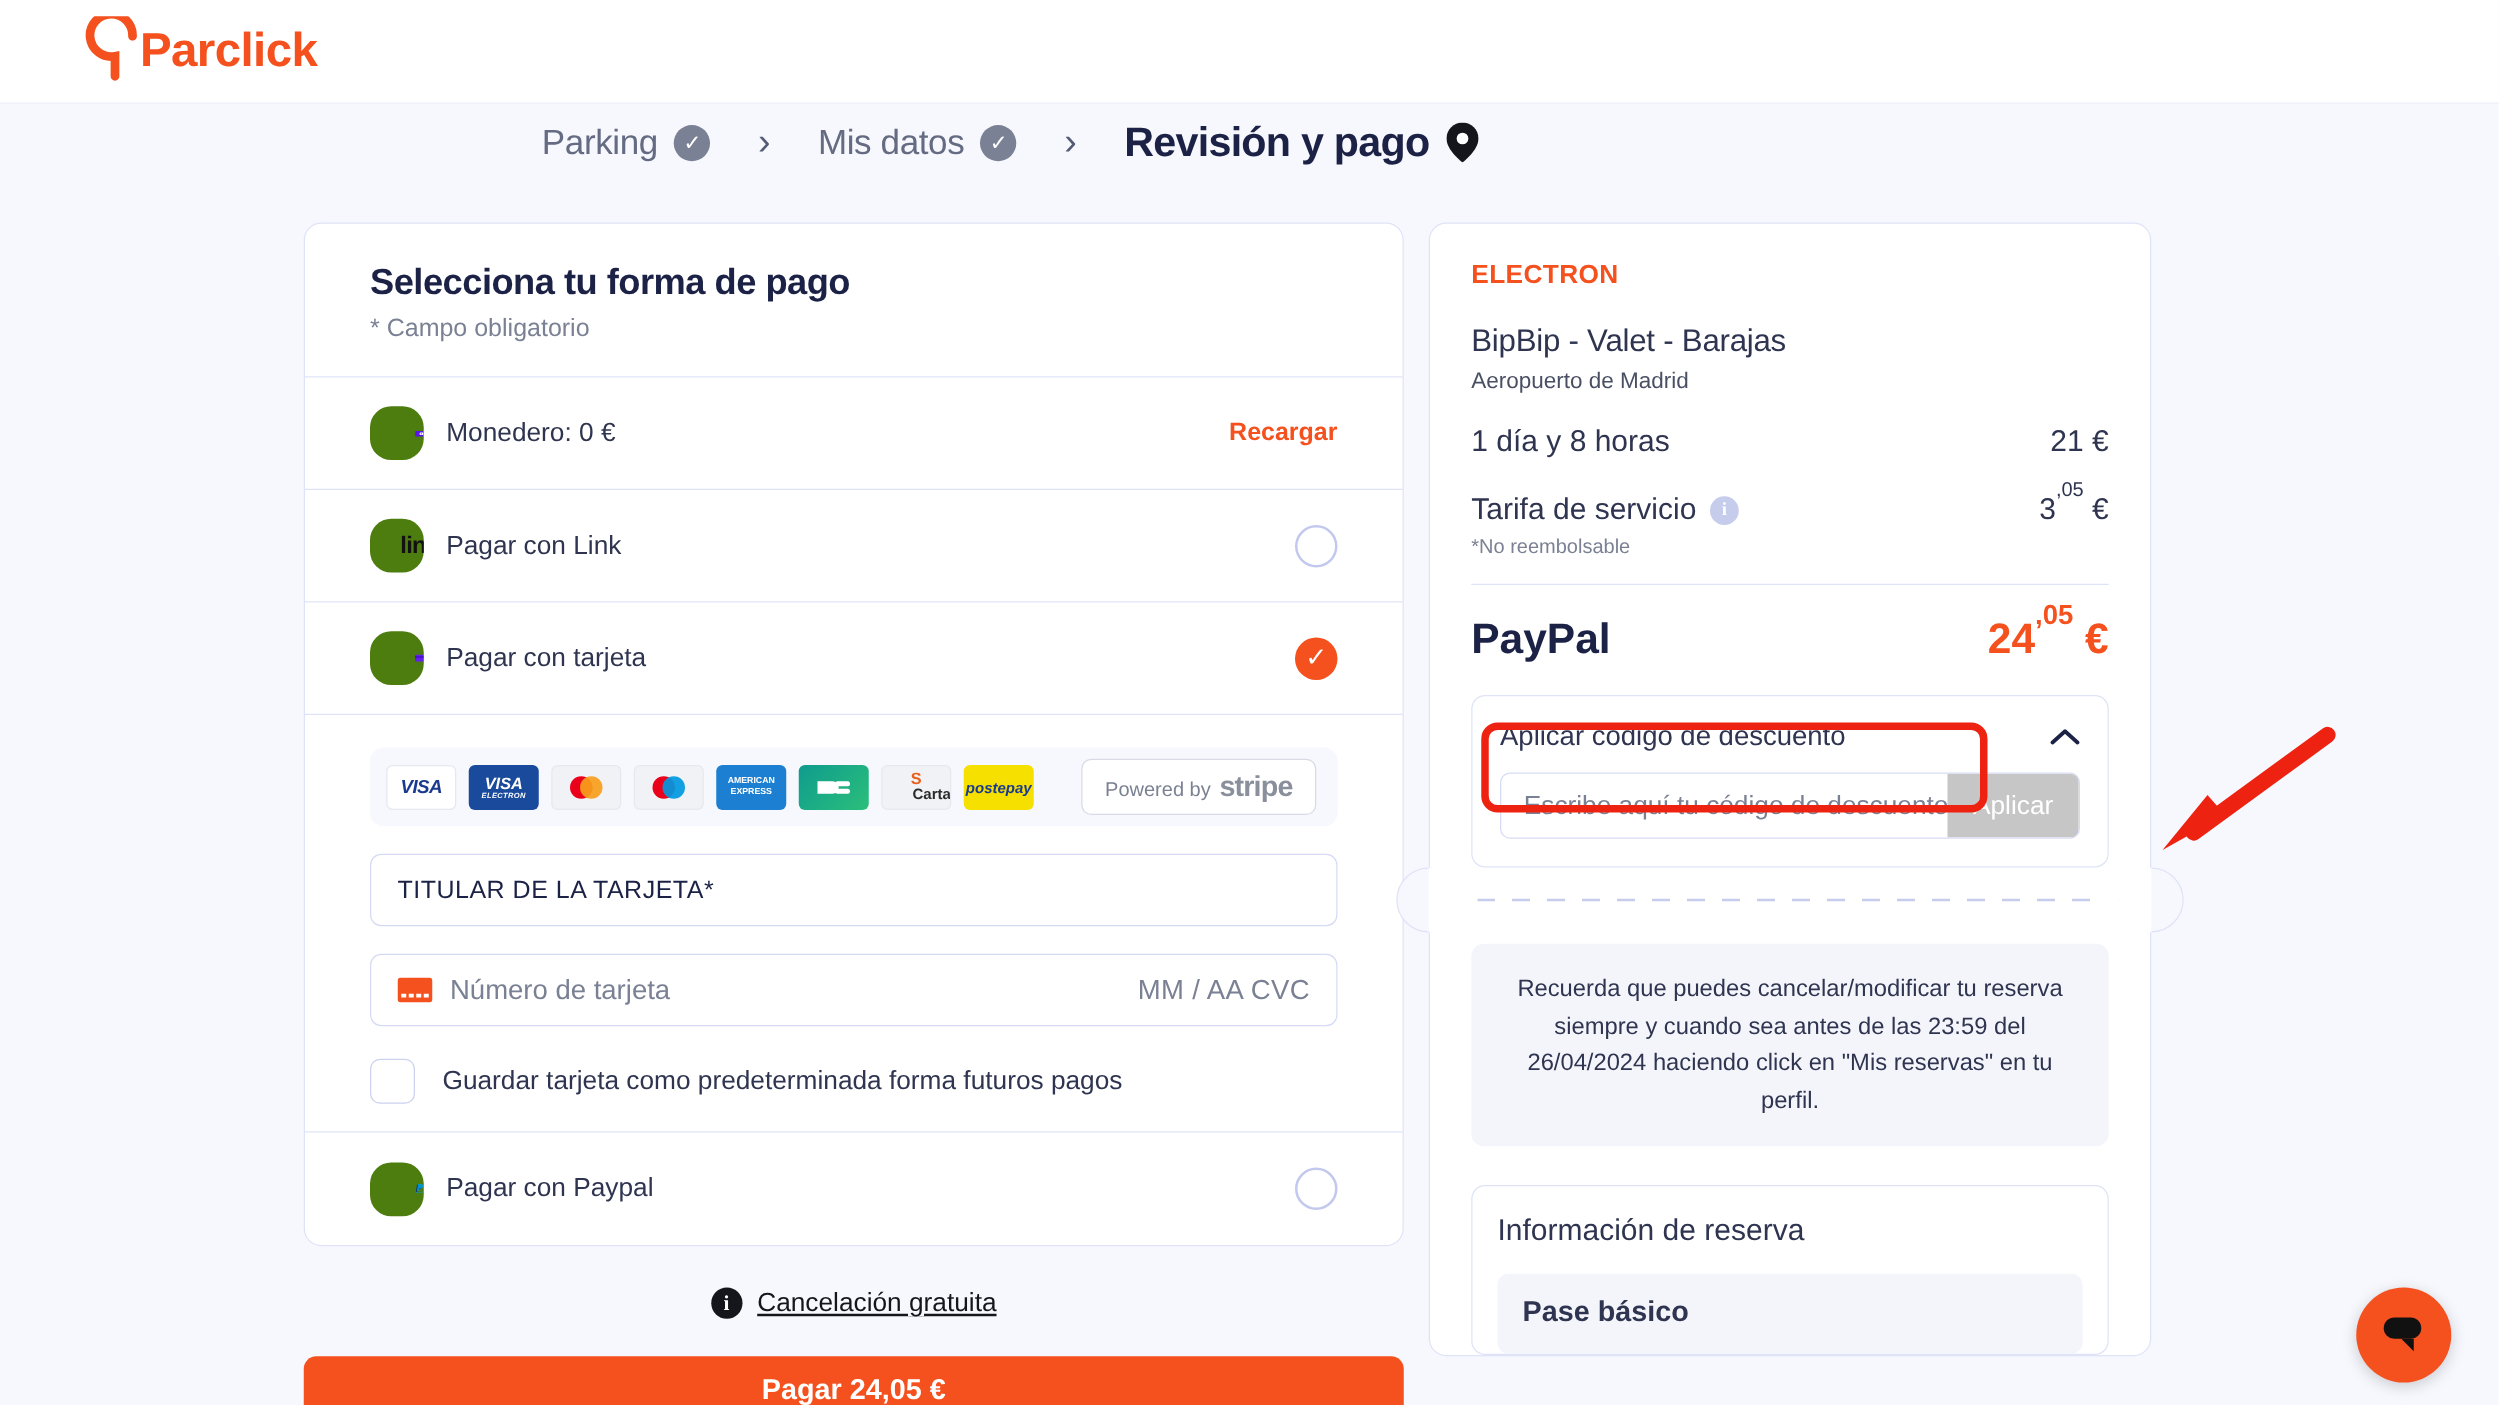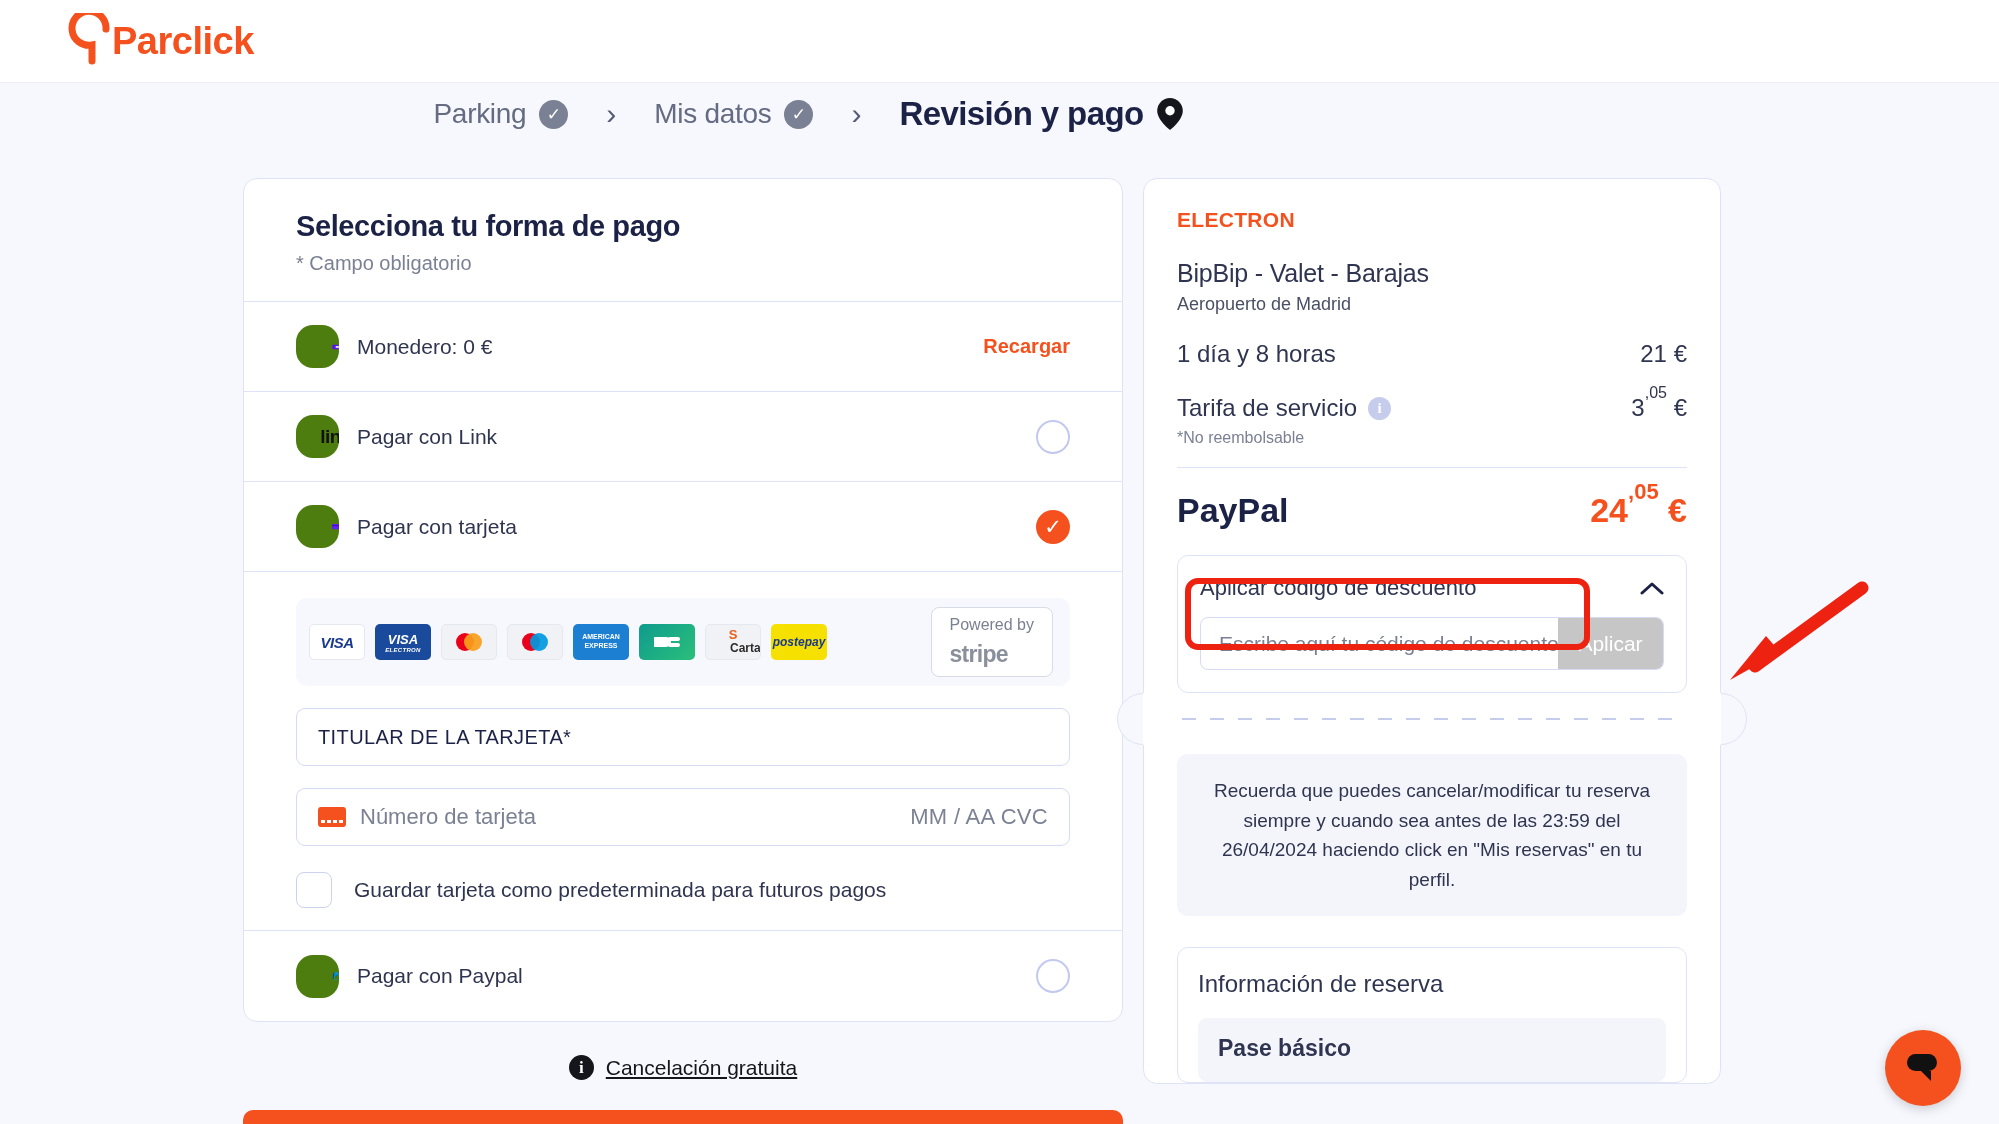--- a/index.html
+++ b/index.html
@@ -95,21 +95,20 @@
   .brands { display: flex; align-items: center; gap: 10px; }
   .brand {
     width: 56px; height: 36px; border-radius: 5px;
     display: flex; align-items: center; justify-content: center;
     overflow: hidden;
   }
   .stripe-badge {
     border: 1px solid #d8dbe6; border-radius: 8px; background: #fff;
     padding: 8px 18px; display: flex; align-items: baseline; gap: 7px;
     margin-right: 4px;
-    flex-direction: column;
   }
   .stripe-by { font-size: 16px; color: #7a8192; }
   .stripe-wm { font-size: 23px; font-weight: bold; color: #8a8f9c; letter-spacing: -0.7px; }
 
   .field {
     margin-top: 22px;
     border: 1px solid #d6dbf5; border-radius: 9px; background: #fff;
     height: 58px; display: flex; align-items: center; padding: 0 21px;
   }
   .field.tall { height: 58px; }
@@ -381,21 +380,21 @@
             <rect x="9" y="13" width="4" height="3" fill="#fff"></rect>
             <rect x="15" y="13" width="4" height="3" fill="#fff"></rect>
             <rect x="21" y="13" width="4" height="3" fill="#fff"></rect>
           </svg>
           <span class="ph">Número de tarjeta</span>
           <span class="mmaa">MM / AA  CVC</span>
         </div>
 
         <div class="save-row">
           <span class="checkbox"></span>
-          <span class="save-label">Guardar tarjeta como predeterminada para futuros pagos</span>
+          <span class="save-label">Guardar tarjeta como predeterminada forma futuros pagos</span>
         </div>
       </div>
 
       <div class="pay-row">
         <div class="pay-icon">
           <svg width="26" height="30" viewBox="0 0 26 30">
             <path d="M6 3 h9 c5 0 7 3 6 7 c-1 4 -4 6 -8 6 h-4 l-1.5 8 h-5 z" fill="#002f86"></path>
             <path d="M9 1 h9 c5 0 7 3 6 7 c-1 4 -4 6 -8 6 h-4 l-1.5 8 h-5 z" fill="#009cde" opacity="0.9"></path>
             <text x="13" y="29" font-size="6" font-weight="bold" fill="#009cde" text-anchor="middle" font-family="Liberation Sans">PayPal</text>
           </svg>

